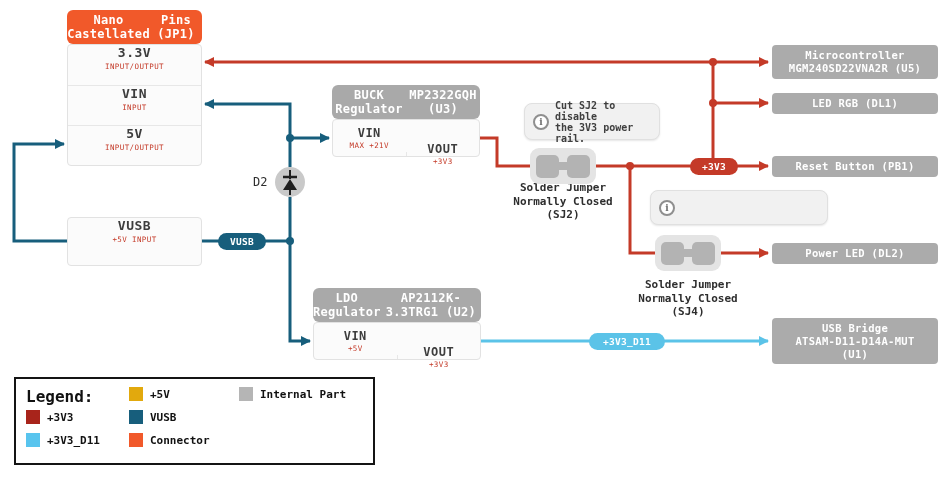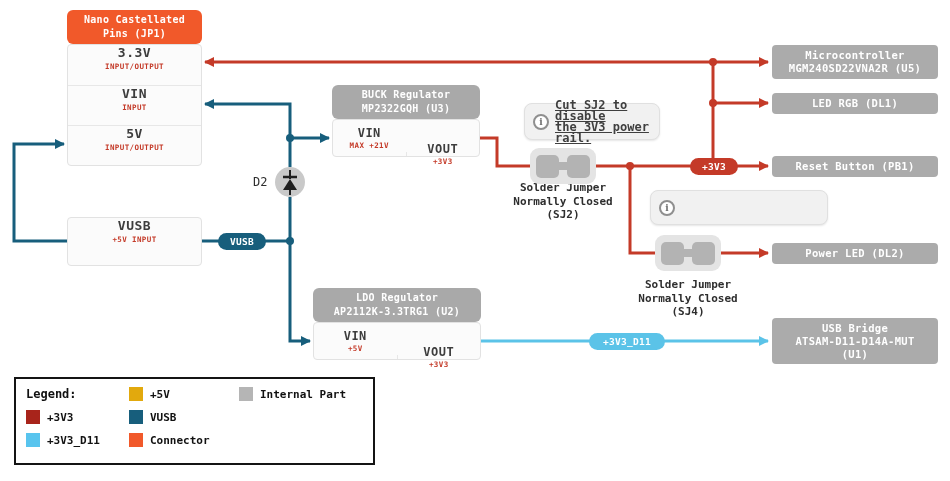--- a/index.html
+++ b/index.html
@@ -7,34 +7,34 @@
   body { font-family: "DejaVu Sans Mono", "Liberation Mono", monospace; }
   .stage { position: relative; width: 950px; height: 481px; background: #fff; overflow: hidden; }
 
   svg.wires { position: absolute; left: 0; top: 0; z-index: 1; }
   .w { fill: none; stroke-width: 3; }
   .w.blue  { stroke: #175E7C; }
   .w.red   { stroke: #C43A28; }
   .w.lblue { stroke: #5BC3E8; }
 
   .hdr { position: absolute; border-radius: 6px; color: #fff; font-weight: bold;
-         font-size: 10px; line-height: 14px; display: flex; flex-direction: column;
+         font-size: 12px; line-height: 14px; display: flex; flex-direction: row;
          align-items: center; justify-content: center; text-align: center;
          letter-spacing: 0.3px; z-index: 2; }
   .hdr.orange { background: #F1592A; }
   .hdr.gray   { background: #A9A9A9; }
 
   .pinbox { position: absolute; background: #FBFBFB; border: 1px solid #E2E2E2;
             border-radius: 4px; z-index: 2; }
   .pinrow { height: 40px; display: flex; flex-direction: column; align-items: center;
             gap: 2px; }
   .pinrow + .pinrow { border-top: 1px solid #E7E7E7; }
   .pinrow.tall { height: 47px; }
   .pname { font-size: 13px; font-weight: bold; color: #3D3D3D; letter-spacing: 0.5px; }
-  .psub  { font-size: 7.5px; font-weight: bold; color: #C43A28; letter-spacing: 0.4px; }
+  .psub  { font-size: 7.5px; font-weight: normal; color: #C43A28; letter-spacing: 0.4px; }
 
   .cells { position: absolute; display: flex; background: #FBFBFB; border: 1px solid #E2E2E2;
            border-radius: 4px; z-index: 2; }
   .cell  { flex: 1; display: flex; flex-direction: column; align-items: center;
            justify-content: center; gap: 1px; }
   .cell + .cell { border-left: 1px solid #E7E7E7; margin-top: 32px; }
   .cell .pname { font-size: 12px; }
 
   .gbox { position: absolute; background: #ABABAB; border-radius: 4px; color: #fff;
           font-weight: bold; font-size: 10.5px; line-height: 13px; display: flex;
@@ -57,26 +57,26 @@
   .jlabel { position: absolute; width: 130px; text-align: center; font-size: 11px;
             font-weight: bold; color: #2E2E2E; line-height: 13.5px; z-index: 2; }
 
   .tooltip { position: absolute; background: #F1F1F1; border: 1px solid #E0E0E0;
              border-radius: 8px; display: flex; align-items: center; gap: 6px;
              padding: 0 8px; z-index: 3; box-shadow: 0 1px 2px rgba(0,0,0,0.10); }
   .info-icon { width: 16px; height: 16px; min-width: 16px; border-radius: 50%;
                background: #fff; border: 2px solid #8F8F8F; color: #6E6E6E;
                font-size: 9px; font-weight: bold; display: flex; align-items: center;
                justify-content: center; font-family: "DejaVu Serif", serif; }
-  .tip-text { font-size: 12px; font-weight: bold; color: #3F3F3F; line-height: 11px; text-decoration: underline; }
+  .tip-text { font-size: 10px; font-weight: bold; color: #3F3F3F; line-height: 11px; }
 
   .d2label { position: absolute; font-size: 12px; font-weight: normal; color: #2E2E2E; z-index: 2; }
 
   .legend { position: absolute; background: #fff; border: 2px solid #141414; z-index: 2; }
-  .legend-title { position: absolute; font-size: 12px; font-weight: bold; color: #111; text-align: right; }
+  .legend-title { position: absolute; font-size: 16px; font-weight: bold; color: #111; text-align: right; }
   .legend-item  { position: absolute; display: flex; align-items: center; gap: 7px;
                   font-size: 11px; font-weight: bold; color: #111; }
   .swatch { width: 14px; height: 14px; display: inline-block; }
 </style>
 </head>
 <body>
 
 <div class="stage">
 
   <svg class="wires" width="950" height="481" viewBox="0 0 950 481">

